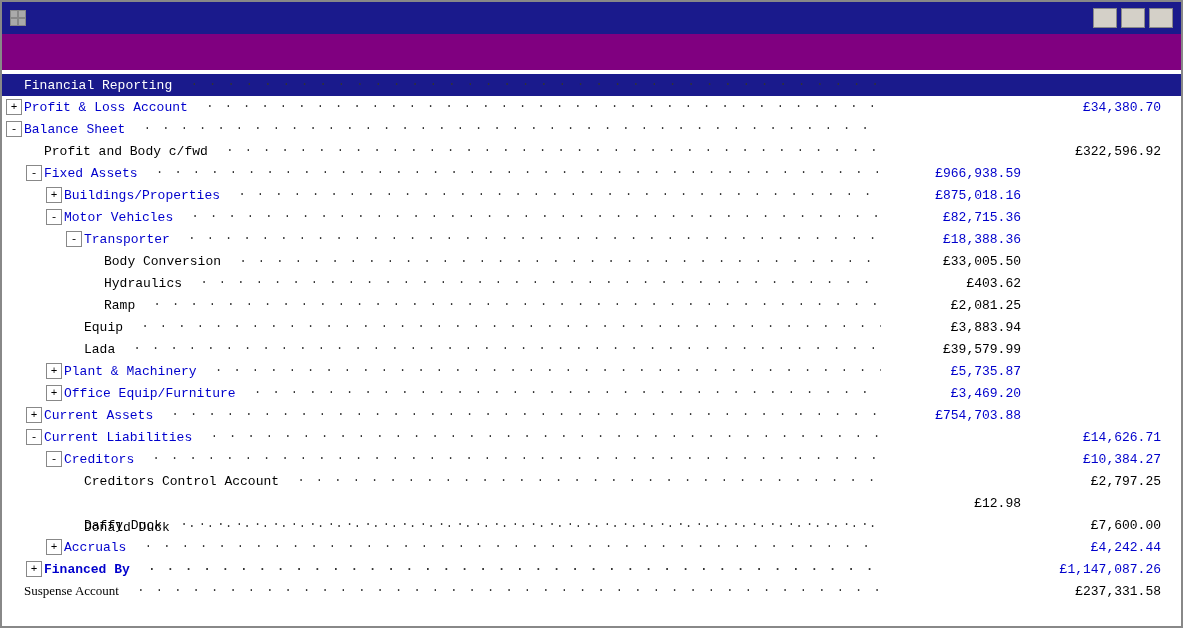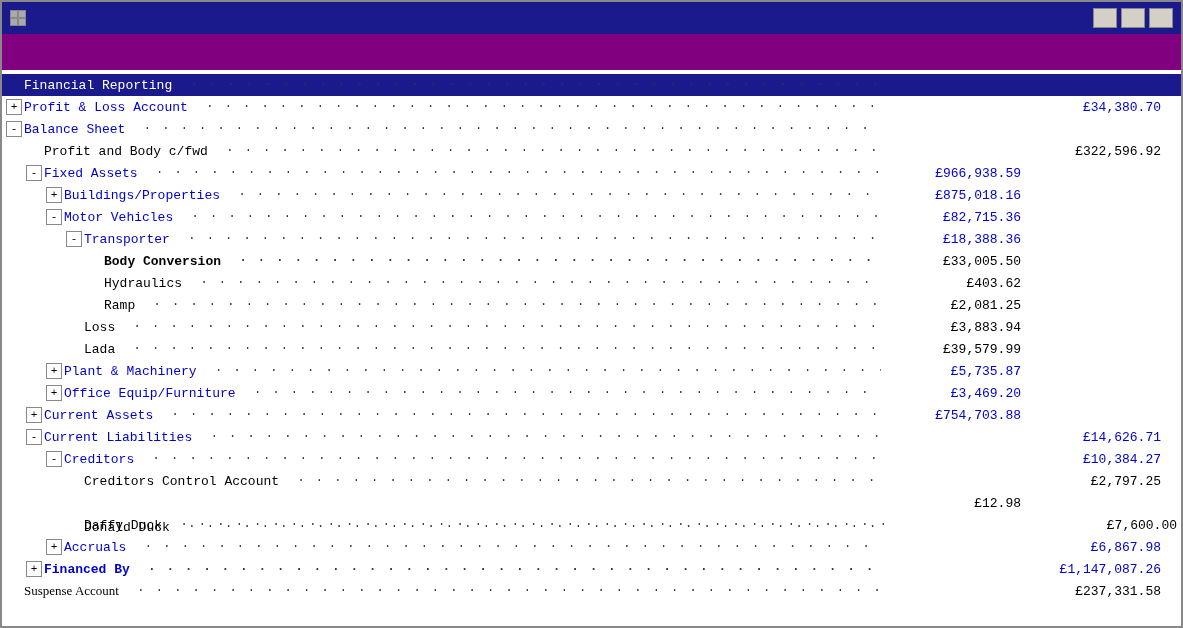--- a/index.html
+++ b/index.html
@@ -261,21 +261,21 @@
           <span class="row-label" style="display:flex; flex:1; overflow:hidden; align-items:center;">
             <span style="white-space:nowrap;">Transporter</span>
             <span class="row-filler" style="flex:1; overflow:hidden; color:#333;">&nbsp; · · · · · · · · · · · · · · · · · · · · · · · · · · · · · · · · · · · · · · · · · · · · · · ·</span>
           </span>
           <span class="debit-col">£18,388.36</span>
           <span class="credit-col" style="margin-right:16px;"></span>
         </div>
         <div class="tree-row">
           <span class="indent" style="width:80px; display:inline-block; flex-shrink:0;"></span>
           <span class="expander-placeholder"></span>
-          <span class="row-label black" style="display:flex; flex:1; overflow:hidden; align-items:center;font-weight:bold;">
+          <span class="row-label black" style="display:flex; flex:1; overflow:hidden; align-items:flex-end;">
             <span style="white-space:nowrap;">Body Conversion</span>
             <span class="row-filler" style="flex:1; overflow:hidden; color:#333;">&nbsp; · · · · · · · · · · · · · · · · · · · · · · · · · · · · · · · · · · · · · · · · · · · · · · ·</span>
           </span>
           <span class="debit-col black">£33,005.50</span>
           <span class="credit-col black" style="margin-right:16px;"></span>
         </div>
         <div class="tree-row">
           <span class="indent" style="width:80px; display:inline-block; flex-shrink:0;"></span>
           <span class="expander-placeholder"></span>
           <span class="row-label black" style="display:flex; flex:1; overflow:hidden; align-items:center;">
@@ -292,21 +292,21 @@
             <span style="white-space:nowrap;">Ramp</span>
             <span class="row-filler" style="flex:1; overflow:hidden; color:#333;">&nbsp; · · · · · · · · · · · · · · · · · · · · · · · · · · · · · · · · · · · · · · · · · · · · · · ·</span>
           </span>
           <span class="debit-col black">£2,081.25</span>
           <span class="credit-col black" style="margin-right:16px;"></span>
         </div>
         <div class="tree-row">
           <span class="indent" style="width:60px; display:inline-block; flex-shrink:0;"></span>
           <span class="expander-placeholder"></span>
           <span class="row-label black" style="display:flex; flex:1; overflow:hidden; align-items:center;">
-            <span style="white-space:nowrap;">Loss</span>
+            <span style="white-space:nowrap;">Equip</span>
             <span class="row-filler" style="flex:1; overflow:hidden; color:#333;">&nbsp; · · · · · · · · · · · · · · · · · · · · · · · · · · · · · · · · · · · · · · · · · · · · · · ·</span>
           </span>
           <span class="debit-col black">£3,883.94</span>
           <span class="credit-col black" style="margin-right:16px;"></span>
         </div>
         <div class="tree-row">
           <span class="indent" style="width:60px; display:inline-block; flex-shrink:0;"></span>
           <span class="expander-placeholder"></span>
           <span class="row-label black" style="display:flex; flex:1; overflow:hidden; align-items:center;">
             <span style="white-space:nowrap;">Lada</span>
@@ -386,31 +386,31 @@
           <span class="credit-col black" style="margin-right:16px;"></span>
         </div>
         <div class="tree-row">
           <span class="indent" style="width:60px; display:inline-block; flex-shrink:0;"></span>
           <span class="expander-placeholder"></span>
           <span class="row-label black" style="display:flex; flex:1; overflow:hidden; align-items:center;">
             <span style="white-space:nowrap;">Daffy Duck</span>
             <span class="row-filler" style="flex:1; overflow:hidden; color:#333;">&nbsp; · · · · · · · · · · · · · · · · · · · · · · · · · · · · · · · · · · · · · · · · · · · · · · ·</span>
           </span>
           <span class="debit-col black"></span>
-          <span class="credit-col black" style="margin-right:0;">£7,600.00</span>
+          <span class="credit-col black" style="margin-right:16px;">£7,600.00</span>
         </div>
         <div class="tree-row">
           <span class="indent" style="width:40px; display:inline-block; flex-shrink:0;"></span>
           <span class="expander">+</span>
           <span class="row-label" style="display:flex; flex:1; overflow:hidden; align-items:center;">
             <span style="white-space:nowrap;">Accruals</span>
             <span class="row-filler" style="flex:1; overflow:hidden; color:#333;">&nbsp; · · · · · · · · · · · · · · · · · · · · · · · · · · · · · · · · · · · · · · · · · · · · · · ·</span>
           </span>
           <span class="debit-col"></span>
-          <span class="credit-col" style="margin-right:16px;">£6,867.98</span>
+          <span class="credit-col" style="margin-right:16px;">£4,242.44</span>
         </div>
         <div class="tree-row">
           <span class="indent" style="width:20px; display:inline-block; flex-shrink:0;"></span>
           <span class="expander">+</span>
           <span class="row-label" style="display:flex; flex:1; overflow:hidden; align-items:flex-end;font-weight:bold;">
             <span style="white-space:nowrap;">Financed By</span>
             <span class="row-filler" style="flex:1; overflow:hidden; color:#333;">&nbsp; · · · · · · · · · · · · · · · · · · · · · · · · · · · · · · · · · · · · · · · · · · · · · · ·</span>
           </span>
           <span class="debit-col"></span>
           <span class="credit-col" style="margin-right:16px;">£1,147,087.26</span>

